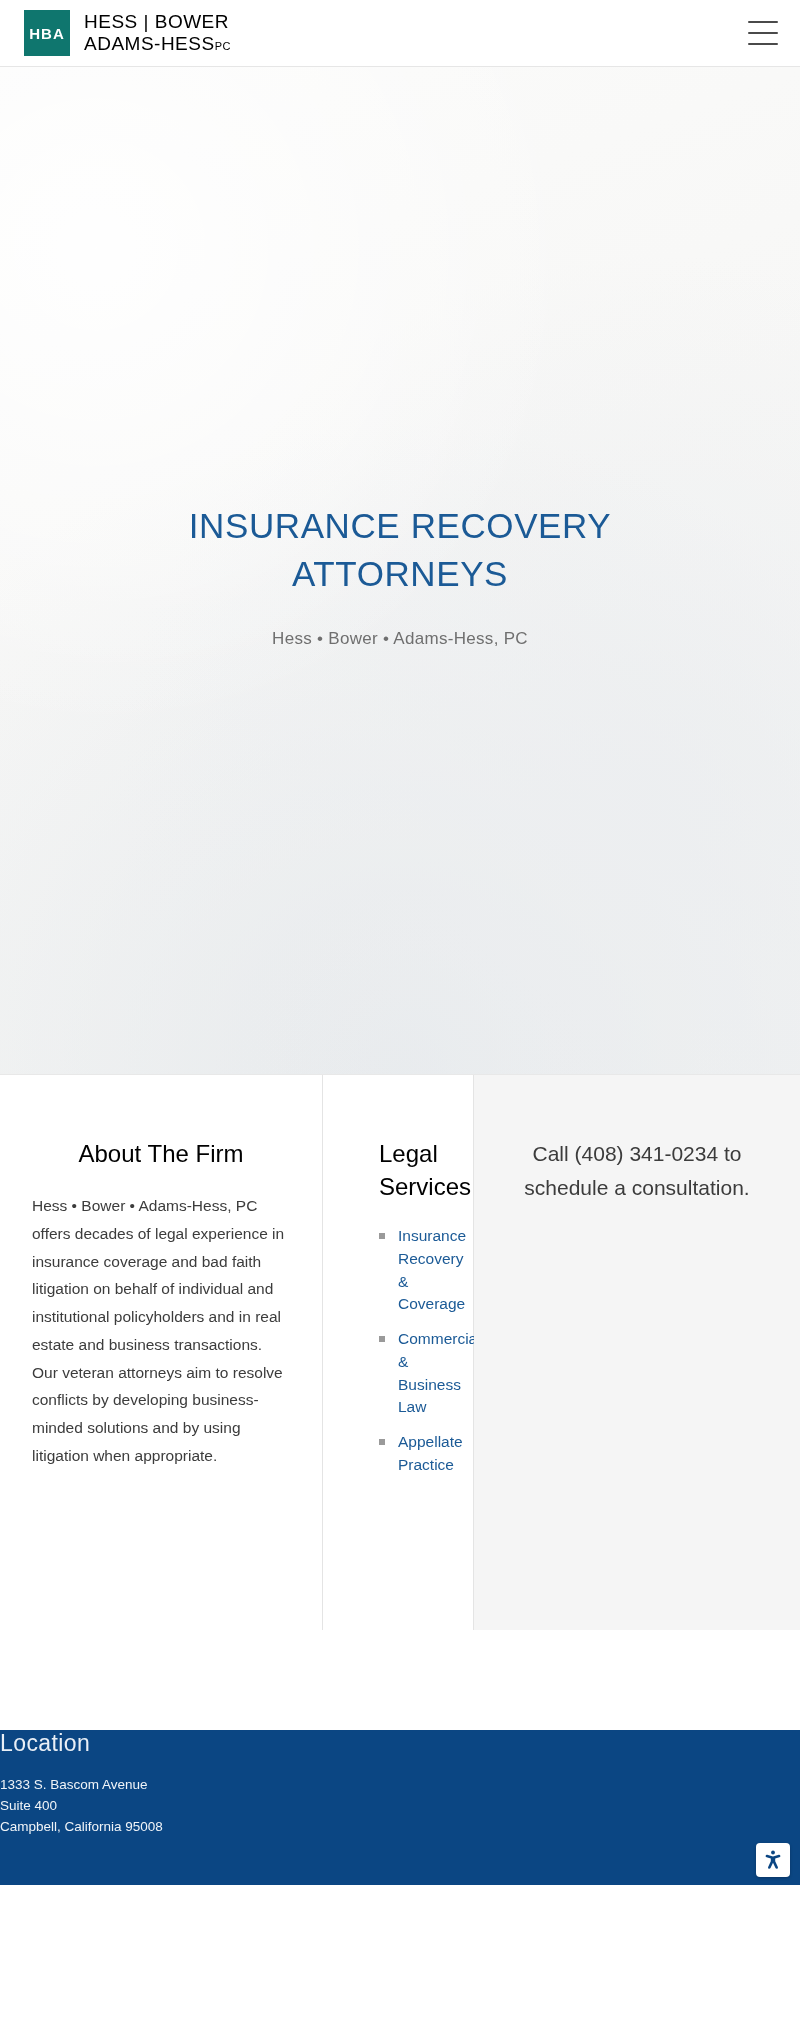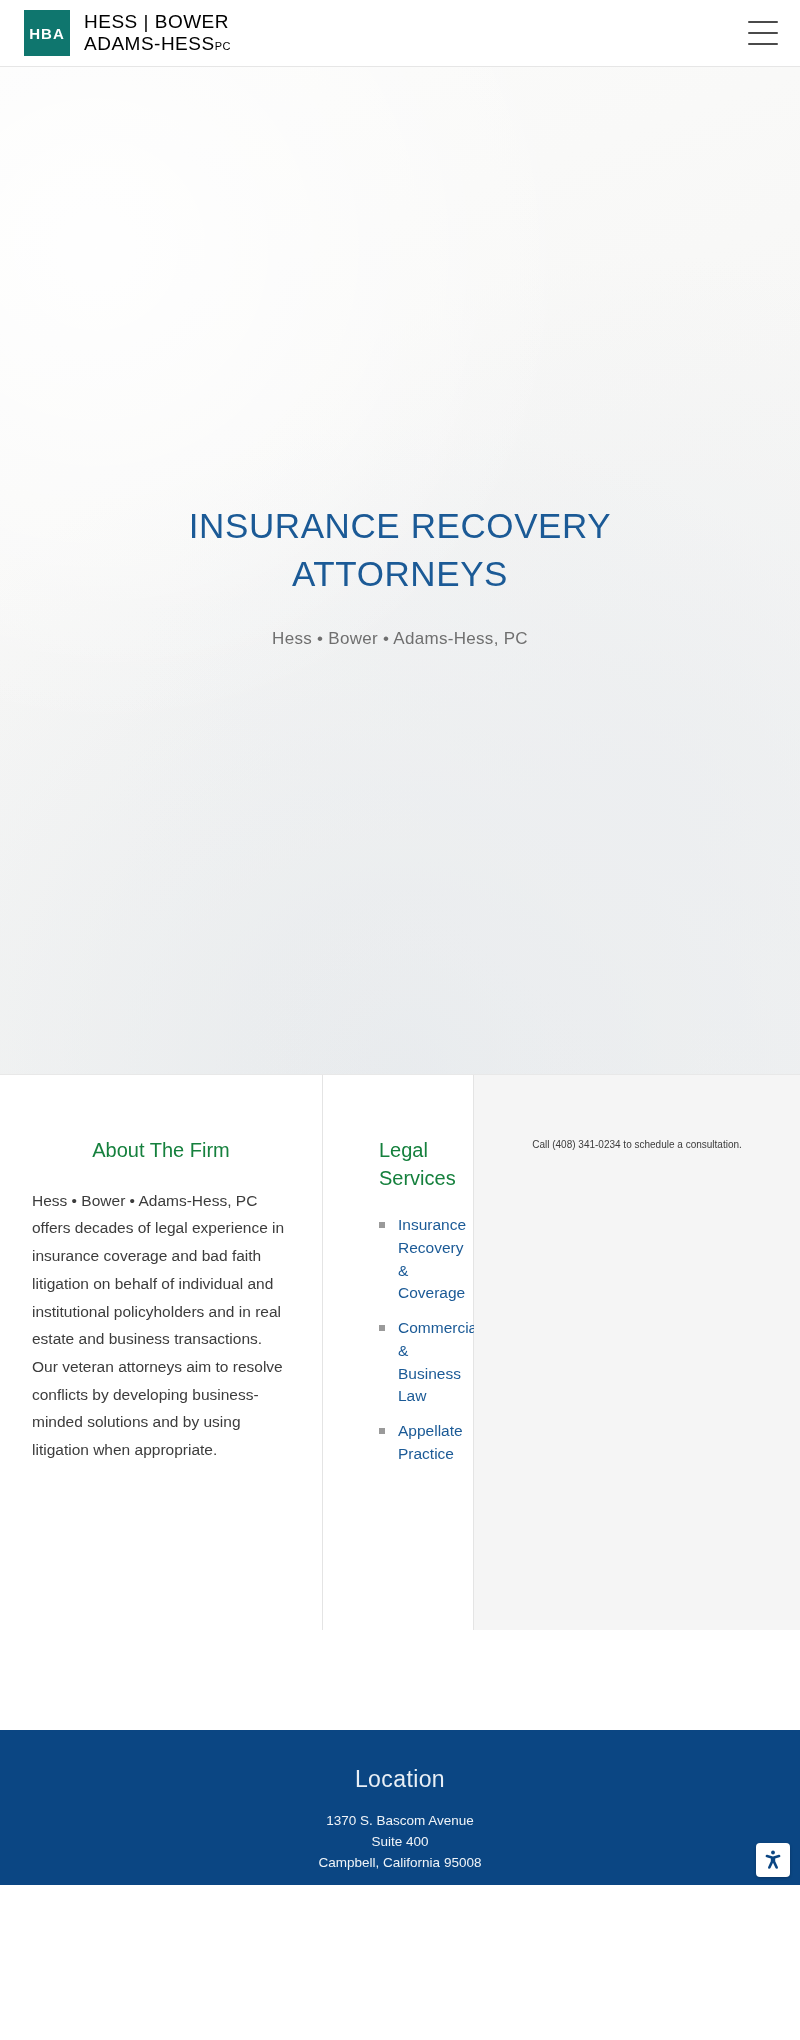--- a/index.html
+++ b/index.html
@@ -108,22 +108,22 @@
     border-left: 1px solid #e4e4e4;
     border-right: 1px solid #e4e4e4;
   }
   .col-discover {
     flex: 1;
     background: #f5f5f5;
     text-align: center;
     padding-left: 40px; padding-right: 40px;
   }
   .col-title {
-    color: #15803d;
-    font-size: 20px;
+    color: #000000;
+    font-size: 24px;
     font-weight: 400;
     line-height: 1.38;
     margin-bottom: 22px;
   }
   .col-title.left { text-align: center; }
   .about-body {
     color: #3c3c3c;
     font-size: 15.5px;
     line-height: 1.79;
   }
@@ -140,37 +140,35 @@
     width: 6px; height: 6px;
     background: #9a9a9a;
   }
   .svc-link {
     color: #1b5a96;
     font-size: 15.5px;
     text-decoration: none;
   }
   .discover-body {
     color: #3c3c3c;
-    font-size: 10px;
+    font-size: 21px;
     line-height: 1.64;
     max-width: 270px;
     margin: 0 auto;
   }
 
   
   .spacer { height: 100px; background: #ffffff; }
 
   
   .site-footer {
     position: relative;
     height: 155px;
     background: #0b4683;
     color: #ffffff;
-    text-align: center;
-    padding-top: 36px;
   }
   .footer-title {
     font-size: 23px;
     font-weight: 400;
     letter-spacing: 0.4px;
     margin-bottom: 18px;
     color: #e9eff6;
   }
   .footer-addr {
     font-size: 13.5px;
@@ -243,21 +241,21 @@
     <p class="discover-body">Call (408) 341-0234 to schedule a consultation.</p>
   </div>
 
 </section>
 
 <div class="spacer"></div>
 
 <footer class="site-footer">
   <div class="footer-title">Location</div>
   <div class="footer-addr">
-    <div>1370 S. Bascom Avenue</div>
+    <div>1333 S. Bascom Avenue</div>
     <div>Suite 400</div>
     <div>Campbell, California 95008</div>
   </div>
   <div class="a11y-widget">
     <svg viewBox="0 0 24 24" aria-hidden="true">
       <circle cx="12" cy="3.8" r="2.1"></circle>
       <path d="M20 7.4c-.2-.8-1-1.2-1.7-1L12 8.1 5.7 6.4c-.8-.2-1.5.2-1.7 1-.2.8.2 1.5 1 1.7l4.6 1.2v3l-2.9 6.3c-.3.7 0 1.5.7 1.9.7.3 1.5 0 1.9-.7l2.7-5.8 2.7 5.8c.3.7 1.2 1 1.9.7.7-.3 1-1.2.7-1.9l-2.9-6.3v-3L19 9.1c.8-.2 1.2-1 1-1.7z"></path>
     </svg>
   </div>
 </footer>

